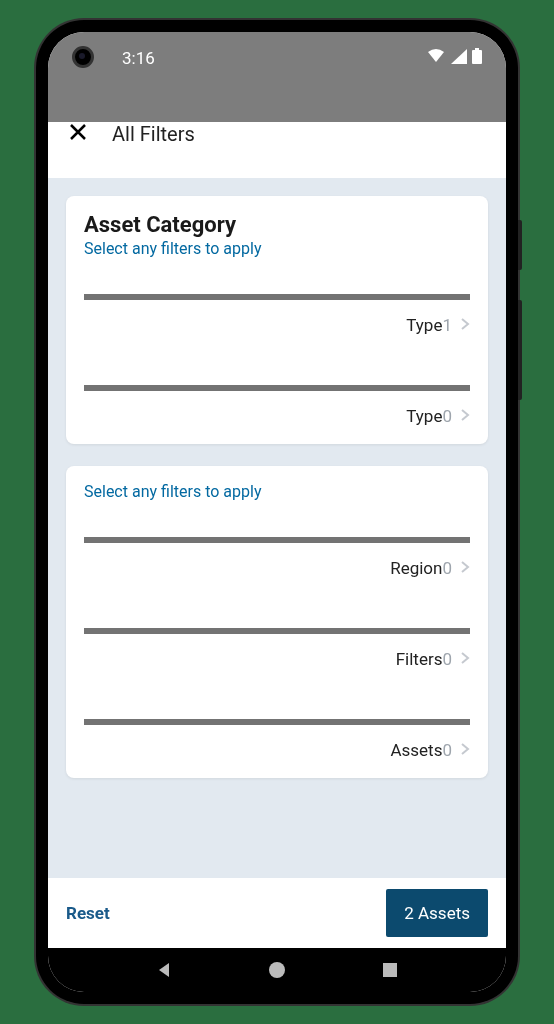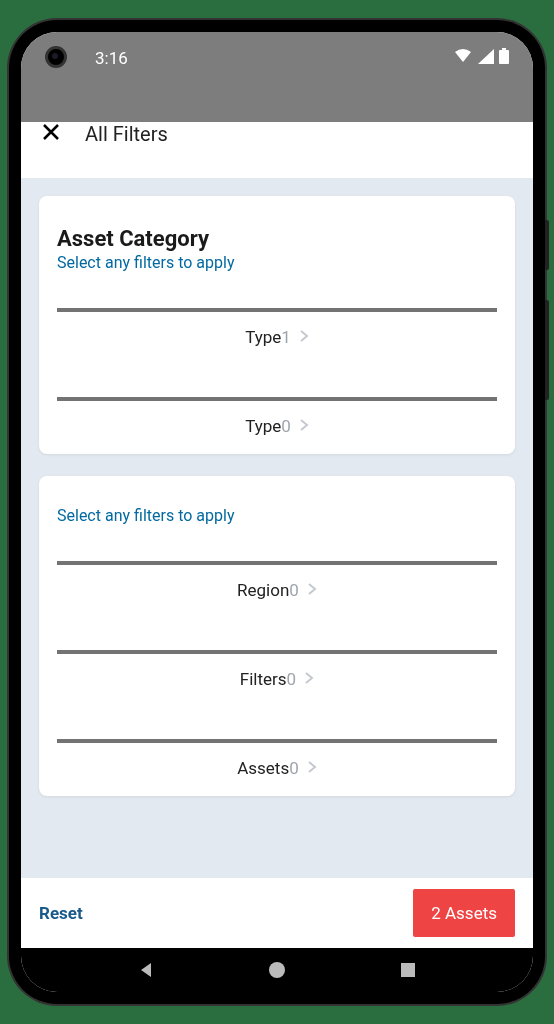--- a/index.html
+++ b/index.html
@@ -6,21 +6,21 @@
     body {
       font-family: -apple-system, BlinkMacSystemFont, 'Segoe UI', Roboto, sans-serif;
       background: #2a6e3f;
       display: flex;
       justify-content: center;
       align-items: center;
       min-height: 1024px;
       width: 554px;
     }
     .phone-frame {
-      width: 536px;
+      width: 482px;
       height: 984px;
       background: #000;
       border-radius: 48px;
       padding: 12px;
       position: relative;
       box-shadow: 0 0 0 2px #333;
     }
     .phone-screen {
       width: 100%;
       height: 100%;
@@ -89,41 +89,41 @@
     }
     .content {
       flex: 1;
       background: #e2e9f0;
       padding: 18px;
       overflow-y: auto;
     }
     .card {
       background: #fff;
       border-radius: 8px;
-      padding: 30px 18px 4px 18px;
+      padding: 16px 18px 4px 18px;
       margin-bottom: 22px;
       box-shadow: 0 1px 3px rgba(0,0,0,0.08);
     }
     .card-title {
       font-size: 22px;
       font-weight: 700;
       color: #1a1a1a;
       margin-bottom: 2px;
     }
     .card-subtitle {
       font-size: 16px;
       color: #0369a1;
       margin-bottom: 10px;
     }
     .filter-row {
       display: flex;
       align-items: center;
-      justify-content: center;
+      justify-content: flex-end;
       padding: 14px 0;
-      border-top: 4px solid #737373;
+      border-top: 6px solid #737373;
       cursor: pointer;
       margin-top: 36px;
     }
     .filter-label {
       font-size: 17px;
       color: #222;
     }
     .filter-right {
       display: flex;
       align-items: center;
@@ -145,21 +145,21 @@
       align-items: center;
       padding: 0 18px;
     }
     .reset-btn {
       color: #1a5a8a;
       font-size: 17px;
       cursor: pointer;
       font-weight: bold;
     }
     .assets-btn {
-      background: #ef4444;
+      background: #0c4a6e;
       color: #fff;
       padding: 14px 18px;
       font-size: 17px;
       border-radius: 2px;
       cursor: pointer;
     }
     .nav-bar {
       height: 44px;
       background: #000;
       display: flex;

